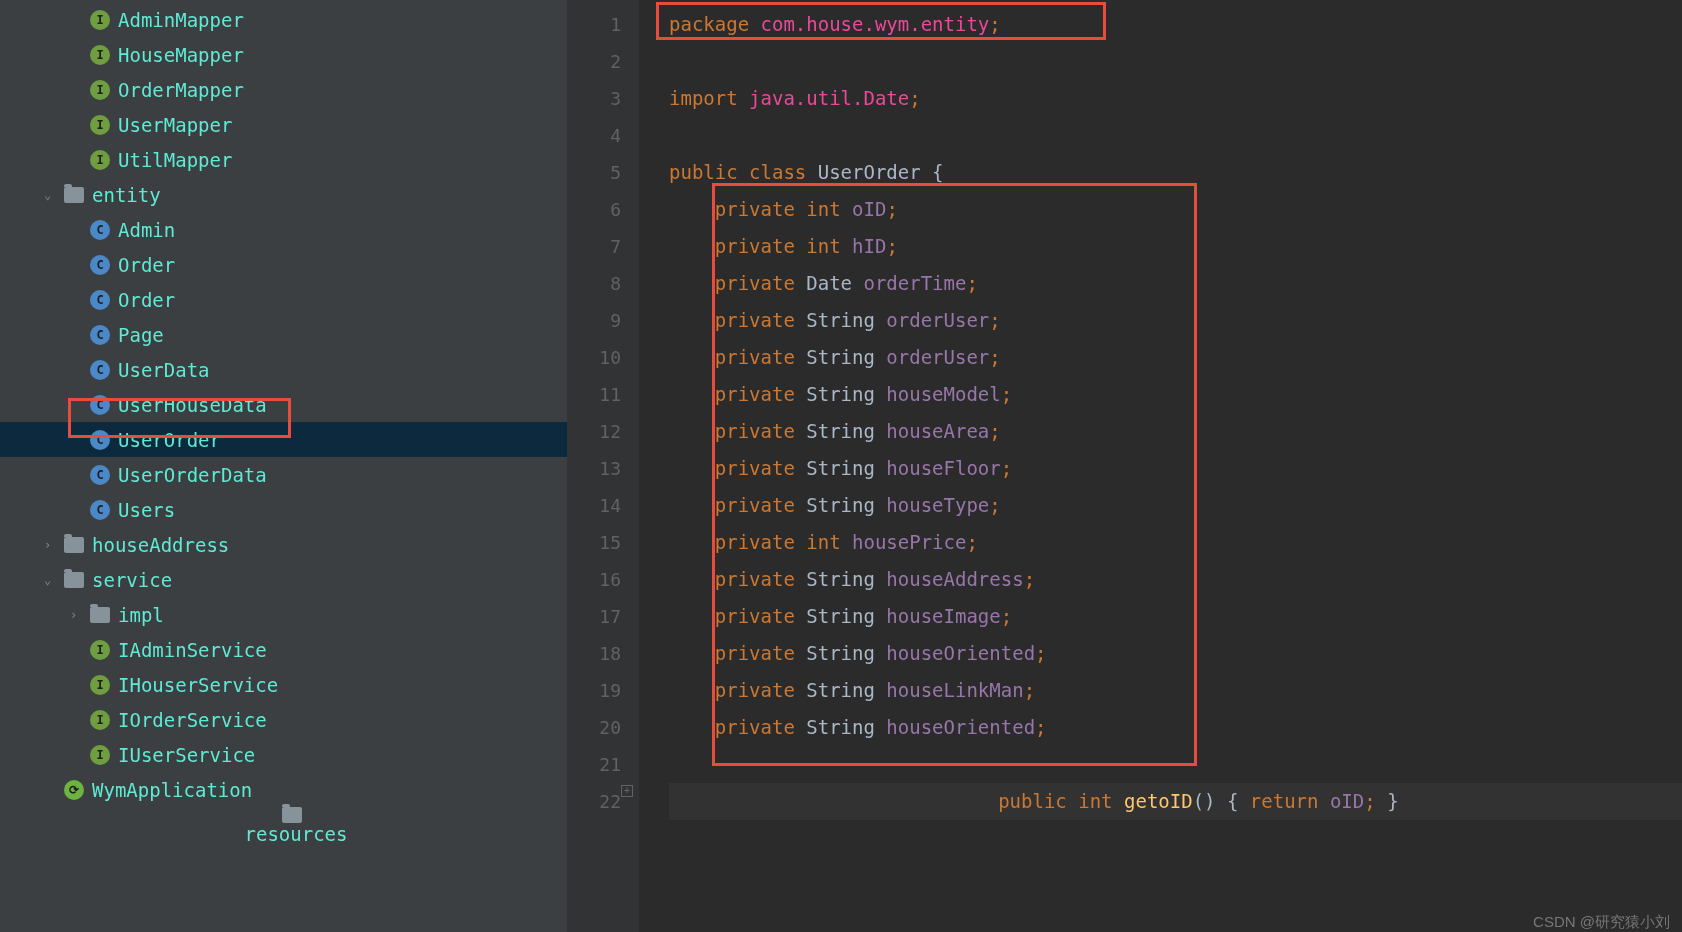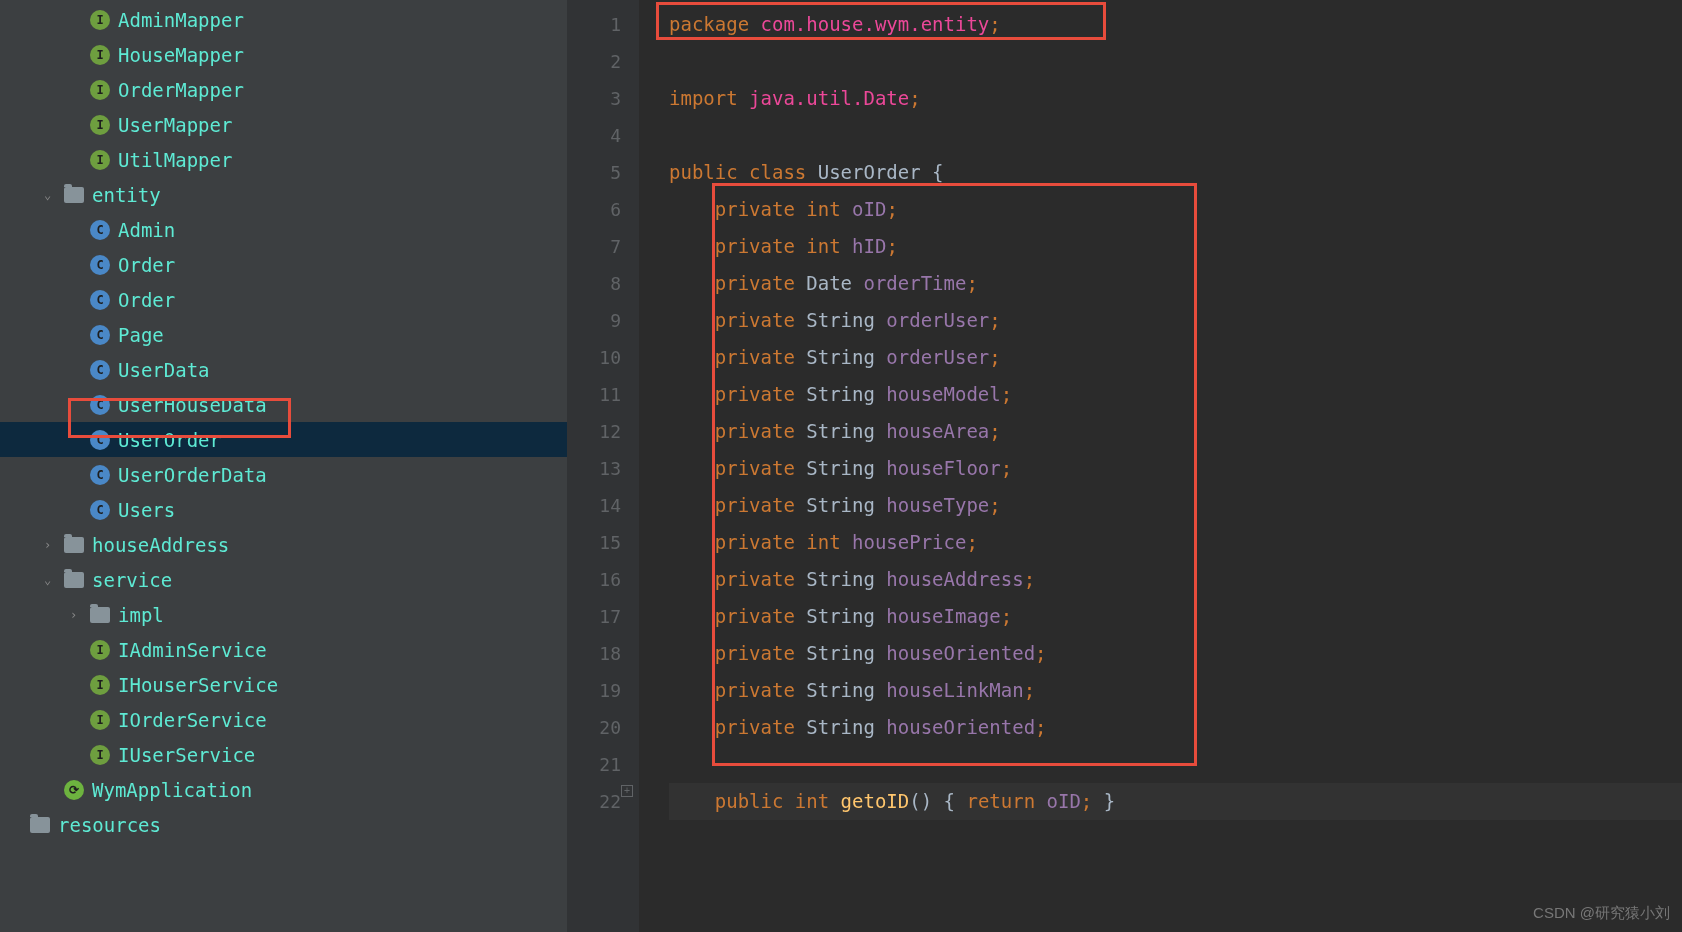--- a/index.html
+++ b/index.html
@@ -21,21 +21,21 @@
     }
     .tree-item {
       display: flex;
       align-items: center;
       height: 35px;
       padding-left: 8px;
       cursor: pointer;
       white-space: nowrap;
     }
     .tree-item.selected { background: #0d293e; }
-    .indent-0 { padding-left: 10px; }
+    .indent-0 { padding-left: 25px; flex-direction: column; }
     .indent-1 { padding-left: 44px; }
     .indent-2 { padding-left: 70px; }
     .chevron {
       width: 16px;
       display: inline-block;
       color: #888;
       font-size: 12px;
       margin-right: 4px;
     }
     .icon-circle {
@@ -134,40 +134,41 @@
       border: 3px solid #e74c3c;
       pointer-events: none;
       top: 398px;
       left: 68px;
       width: 223px;
       height: 40px;
       z-index: 10;
     }
     .watermark {
       position: absolute;
-      bottom: 9px;
+      bottom: 0;
       right: 12px;
       color: #777;
       font-size: 15px;
       font-family: sans-serif;
     }
     .fold-icon {
       position: absolute;
       left: -18px;
       top: 785px;
       width: 12px;
       height: 12px;
       border: 1px solid #606366;
       color: #606366;
       font-size: 10px;
       line-height: 10px;
       text-align: center;
     }
     .bg-highlight {
       background: #323232;
+      text-align: center;
     }
   </style>
 </head>
 <body>
 
 <div class="sidebar">
   <div id="tree-container">
       <div class="tree-item indent-2">
         <span class="chevron"></span>
         <span class="icon-circle icon-interface">I</span>

